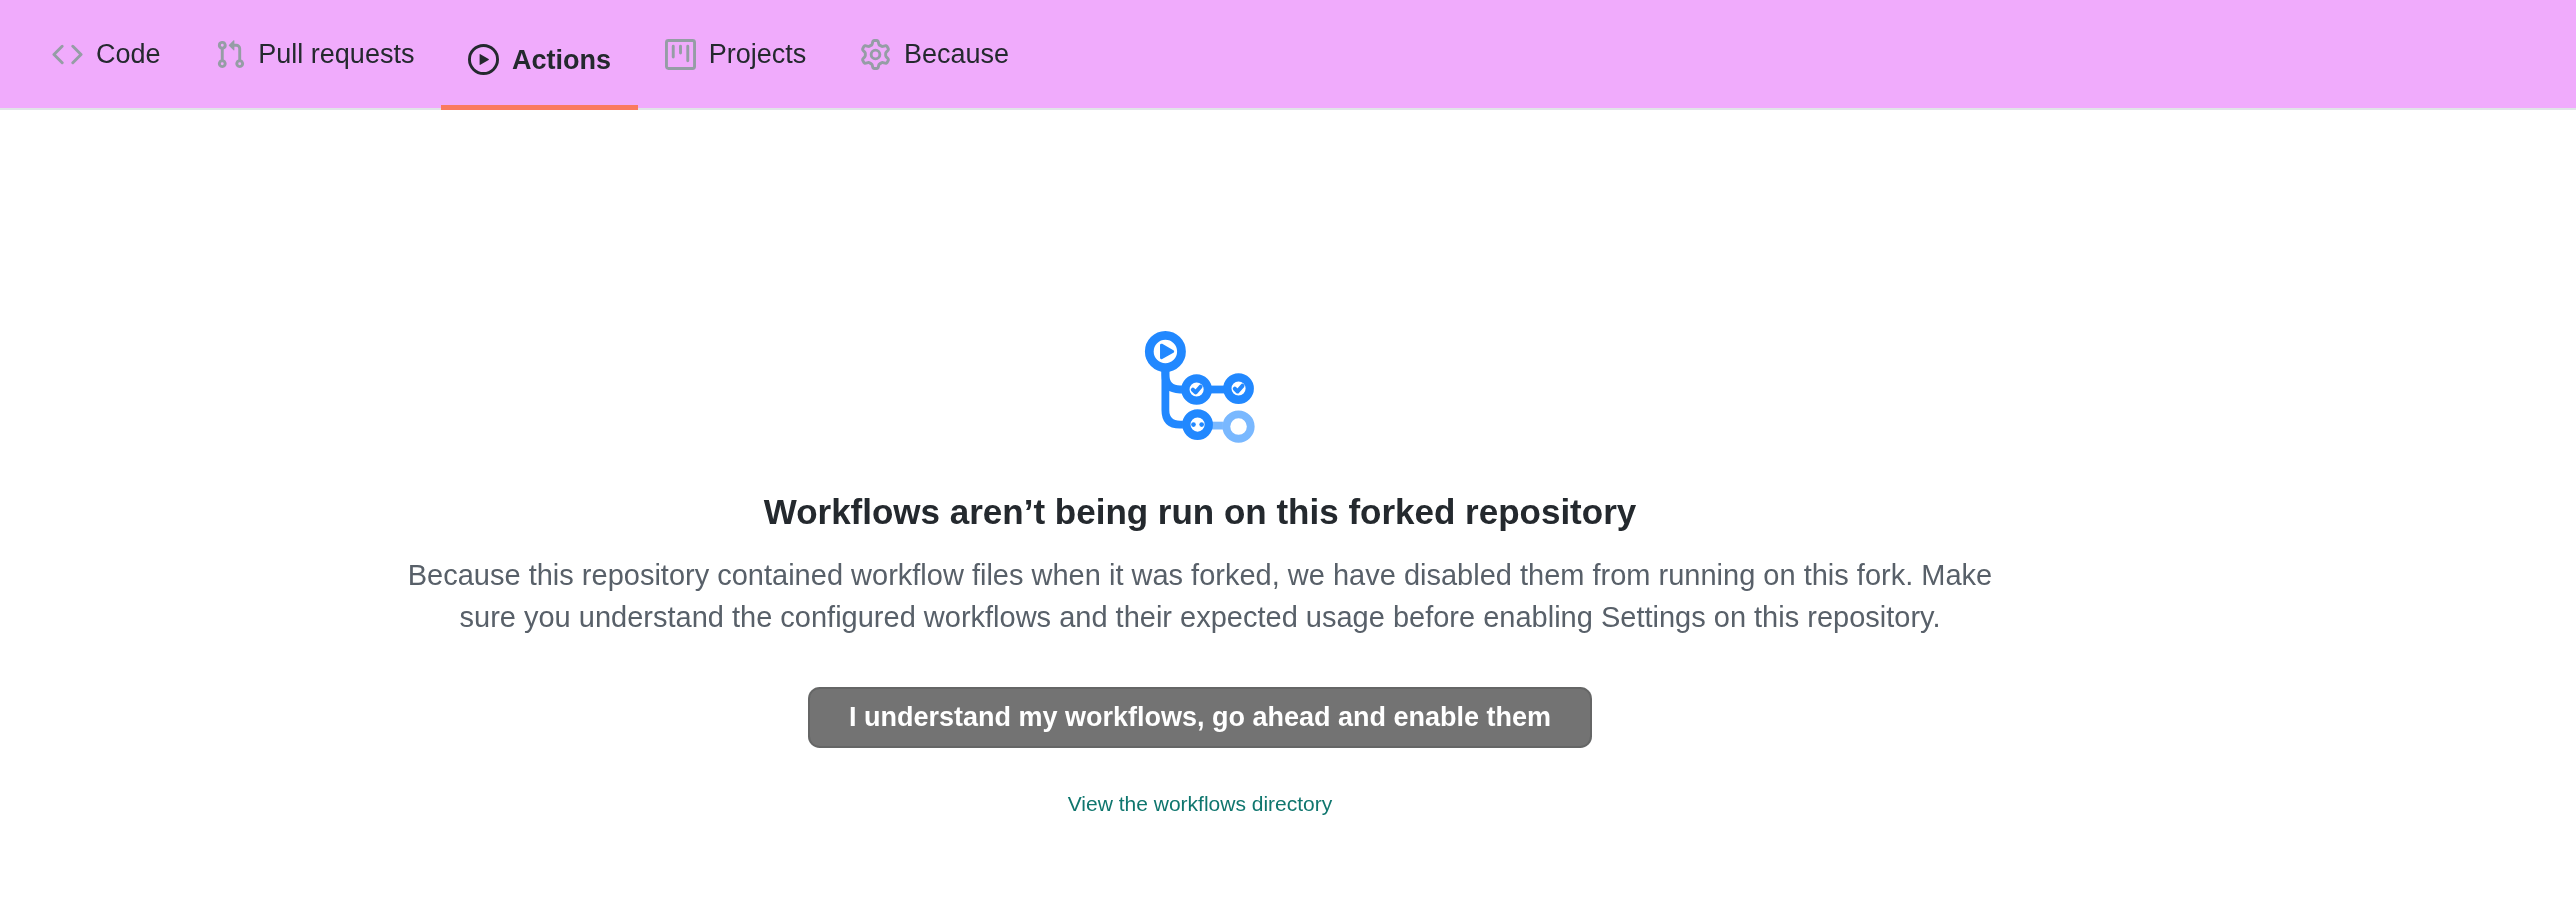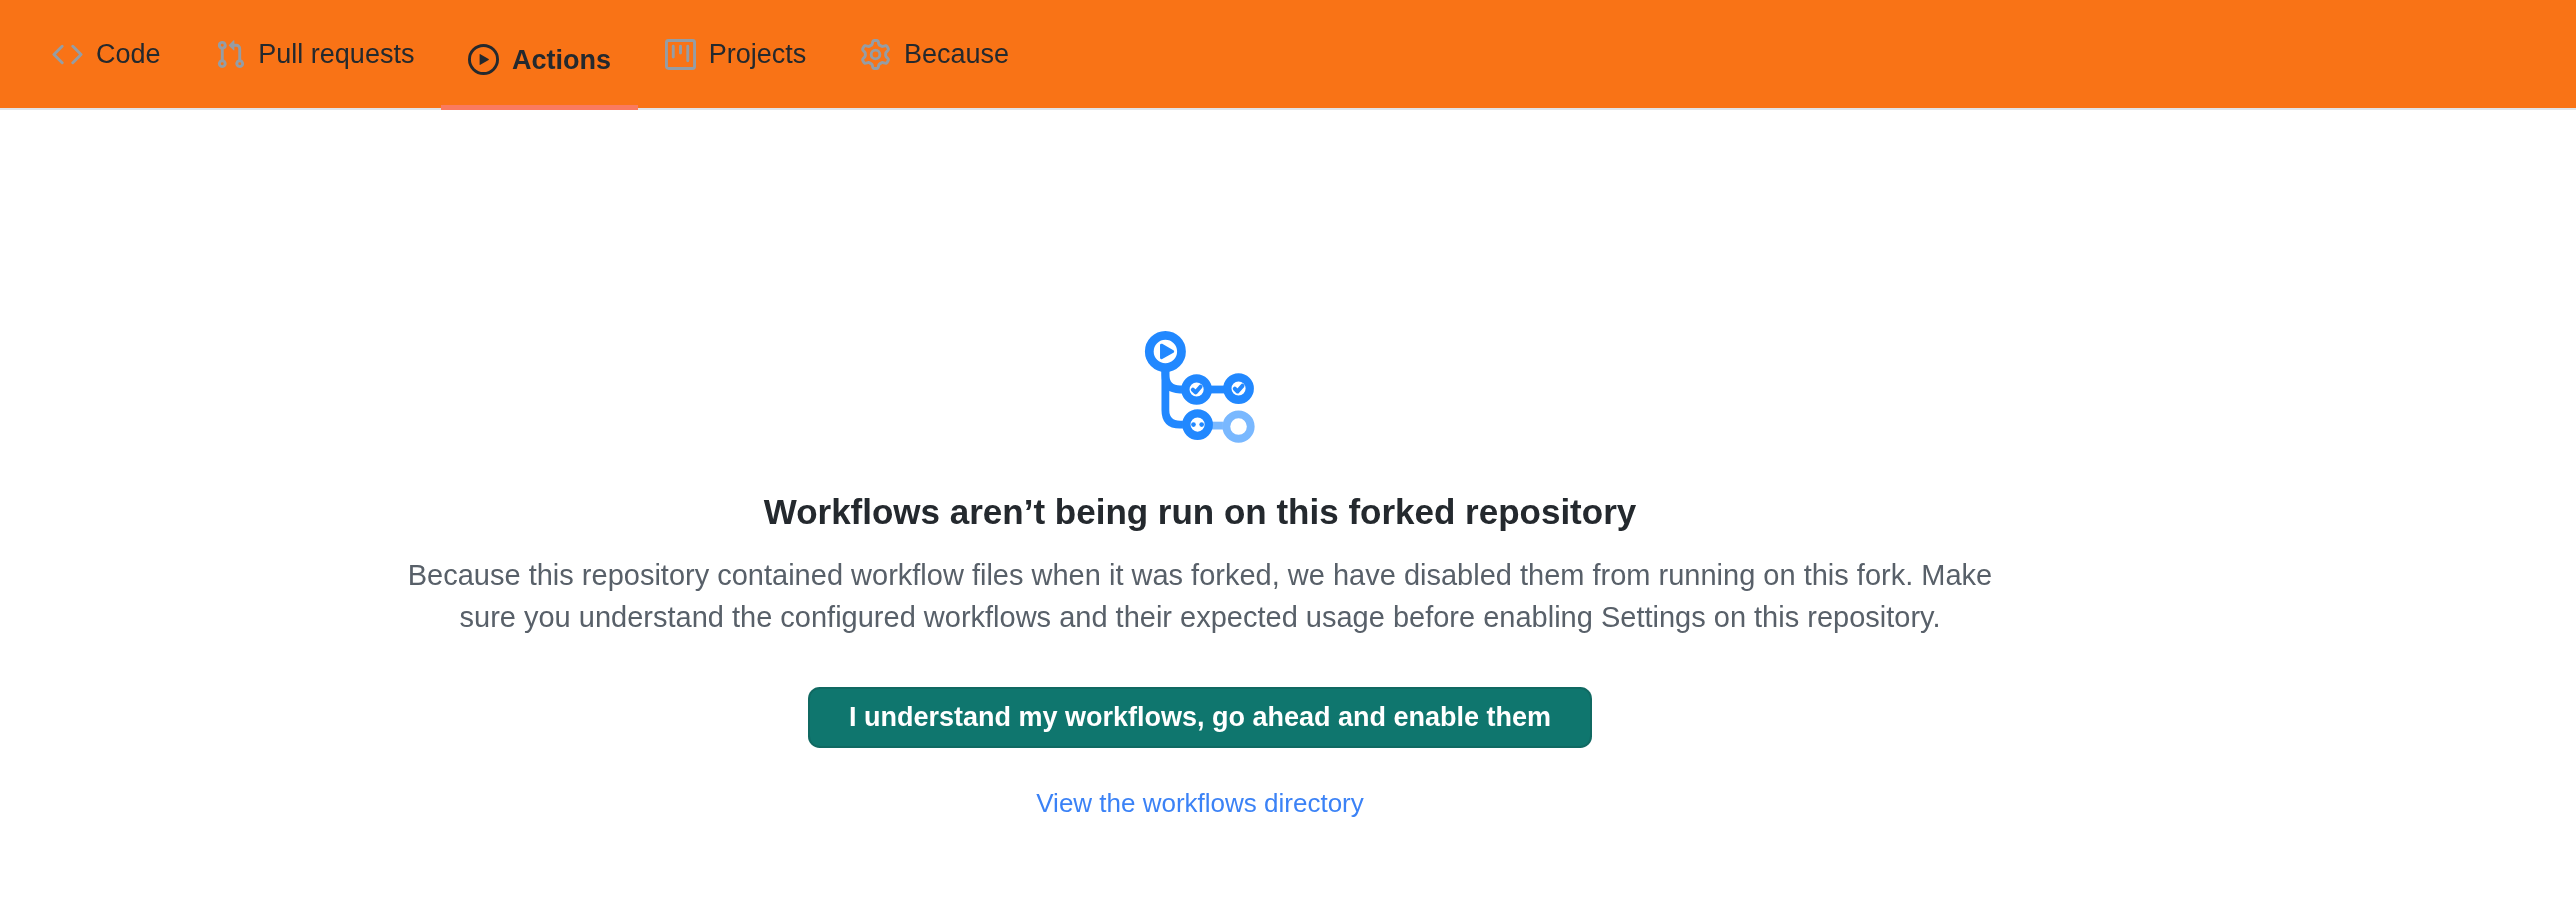--- a/index.html
+++ b/index.html
@@ -9,21 +9,21 @@
     background: #ffffff;
     font-family: "Liberation Sans", sans-serif;
     color: #24292e;
     overflow: hidden;
   }
   
   .repo-nav {
     display: flex;
     align-items: stretch;
     height: 110px;
-    background: #f97316;
+    background: #f0abfc;
     border-bottom: 2px solid #e1e4e8;
     padding-left: 25.4px;
   }
   .tab {
     position: relative;
     display: flex;
     align-items: center;
     gap: 12.7px;
     padding: 0 27px;
     font-size: 27px;
@@ -64,37 +64,37 @@
     font-size: 29px;
     line-height: 42px;
     color: #586069;
   }
   .blankslate-desc span { display: block; }
   .btn-primary {
     display: inline-block;
     margin-top: 49px;
     height: 61px;
     padding: 0 39px;
-    background: #0f766e;
+    background: #737373;
     color: #ffffff;
     font-size: 27px;
     font-weight: 700;
     font-family: inherit;
     line-height: 57px;
     border: 2px solid rgba(27,31,35,0.15);
     border-radius: 11.7px;
     cursor: pointer;
     white-space: nowrap;
   }
   .link-row { margin-top: 37px; }
   .workflows-link {
     display: inline-block;
-    font-size: 26px;
+    font-size: 21px;
     line-height: 37px;
-    color: #3b82f6;
+    color: #0f766e;
     text-decoration: none;
     cursor: pointer;
   }
 </style>
 </head>
 <body>
 
 <nav class="repo-nav">
 
   <div class="tab">

